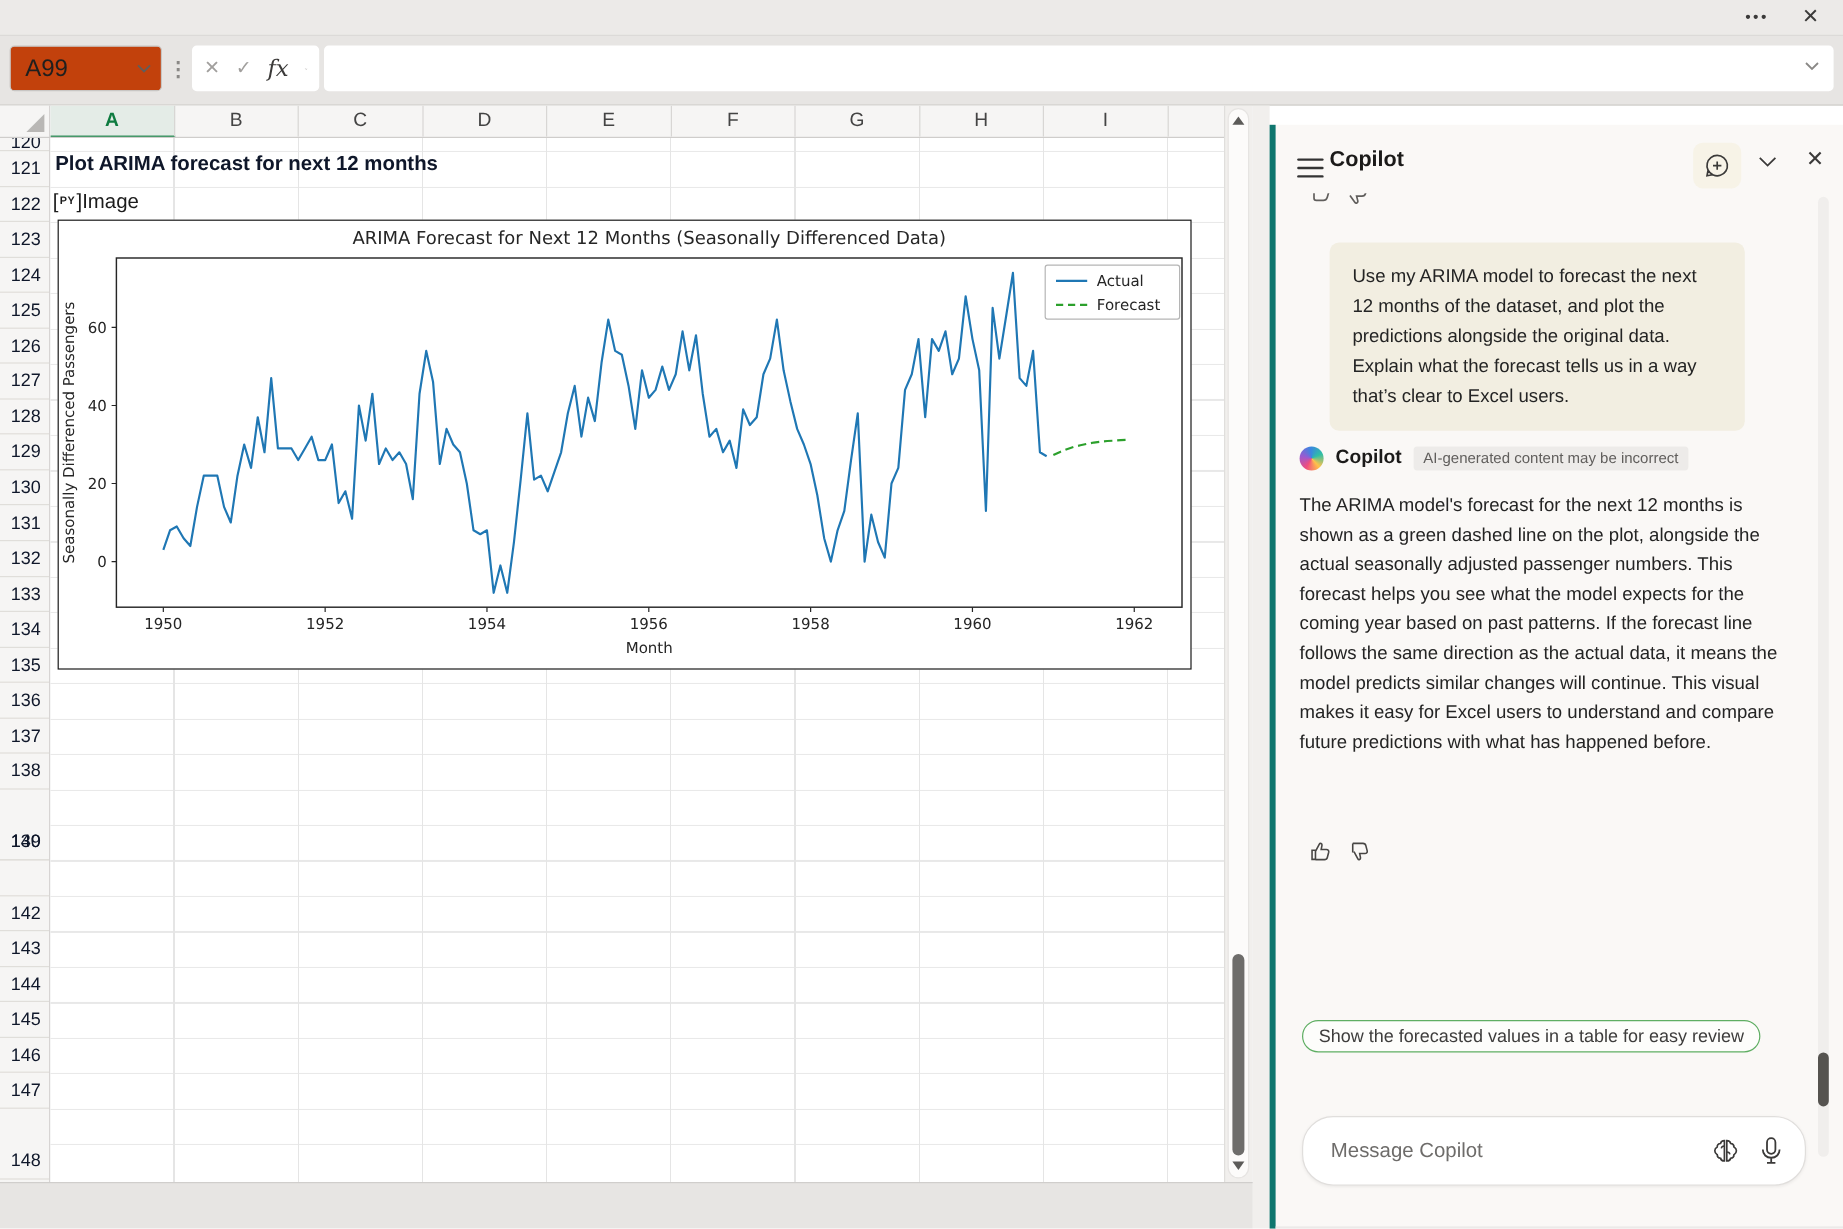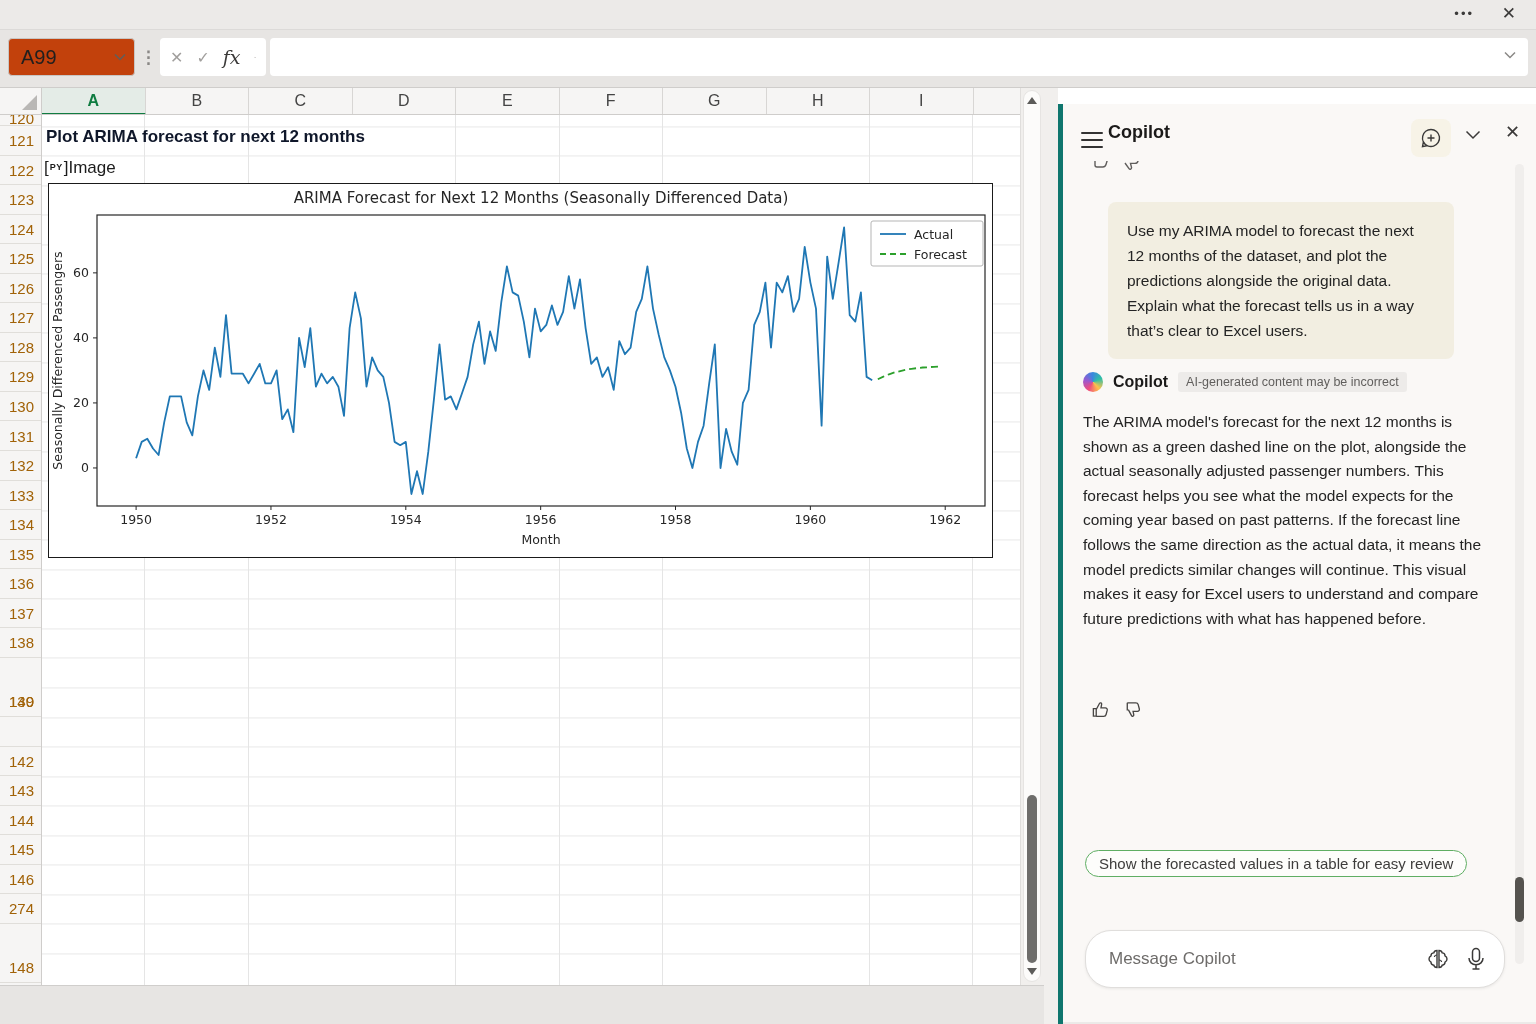--- a/index.html
+++ b/index.html
@@ -27,21 +27,21 @@
   .formulainput svg { position:absolute; right:12px; top:13px; }
 
   
   .corner { left:0; top:88px; width:42px; height:27px; background:#f6f5f4; border-right:1px solid #cfcdcb; border-bottom:1px solid #cfcdcb; }
   .corner .tri { position:absolute; right:4px; bottom:4px; width:0; height:0; border-bottom:15px solid #b9b7b5; border-left:15px solid transparent; }
   .colheads { left:42px; top:88px; width:978px; height:27px; background:#f6f5f4; border-bottom:1px solid #cfcdcb; overflow:hidden; }
   .colhead { position:absolute; top:0; height:26px; line-height:26px; text-align:center; font-size:16px; color:#444;
              border-right:1px solid #d8d6d4; }
   .colhead.sel { background:#e4ece7; color:#0e7b40; border-bottom:2.5px solid #107c41; font-weight:bold; height:27px; }
   .rowheads { left:0; top:115px; width:42px; height:870px; background:#f6f5f4; border-right:1px solid #cfcdcb; overflow:hidden; }
-  .rowhead { position:absolute; left:0; width:41px; text-align:right; padding-right:7px; font-size:15px; color:#a16207;
+  .rowhead { position:absolute; left:0; width:41px; text-align:right; padding-right:7px; font-size:15px; color:#0f172a;
              border-bottom:1px solid #e0deda; overflow:hidden; }
   .cells { left:42px; top:115px; width:978px; height:870px; background:#fff;
            background-image:
              repeating-linear-gradient(to right, transparent 0px, transparent 102.5px, #e5e5e5 102.5px, #e5e5e5 103.5px),
              repeating-linear-gradient(to bottom, transparent 0px, transparent 28.55px, #e8e8e8 28.55px, #e8e8e8 29.55px);
            background-position: 0 0, 0 -17.55px; }
   .cell-a121 { left:46px; top:127px; font-size:17px; font-weight:bold; color:#0f172a; white-space:nowrap; }
   .cell-a122 { left:44px; top:158px; font-size:17px; color:#1c1c1c; white-space:nowrap; display:flex; align-items:center; }
   .pybadge { font-size:9px; font-weight:bold; letter-spacing:0.5px; color:#1c1c1c; margin:0 1px; transform:translateY(-1px); }
   .bracket { font-size:17px; color:#1c1c1c; }
@@ -167,21 +167,21 @@
       <div class="rowhead" style="top: 483.8px; height: 29.55px; line-height: 29.55px;">137</div>
       <div class="rowhead" style="top: 513.35px; height: 29.55px; line-height: 29.55px;">138</div>
       <div class="rowhead" style="top: 572px; height: 29.55px; line-height: 29.55px;">139</div>
       <div class="rowhead" style="top: 572.45px; height: 29.55px; line-height: 29.55px;">140</div>
       <div class="rowhead" style="top: 602px; height: 29.55px; line-height: 29.55px; padding-left: 44px;">141</div>
       <div class="rowhead" style="top: 631.55px; height: 29.55px; line-height: 29.55px;">142</div>
       <div class="rowhead" style="top: 661.1px; height: 29.55px; line-height: 29.55px;">143</div>
       <div class="rowhead" style="top: 690.65px; height: 29.55px; line-height: 29.55px;">144</div>
       <div class="rowhead" style="top: 720.2px; height: 29.55px; line-height: 29.55px;">145</div>
       <div class="rowhead" style="top: 749.75px; height: 29.55px; line-height: 29.55px;">146</div>
-      <div class="rowhead" style="top: 779.3px; height: 29.55px; line-height: 29.55px;">274</div>
+      <div class="rowhead" style="top: 779.3px; height: 29.55px; line-height: 29.55px;">147</div>
       <div class="rowhead" style="top: 838px; height: 29.55px; line-height: 29.55px;">148</div>
       <div class="rowhead" style="top: 864px; height: 29.55px; line-height: 29.55px;">149</div>
     </div>
   <div class="abs cells"></div>
 
   <div class="abs cell-a121">Plot ARIMA forecast for next 12 months</div>
   <div class="abs cell-a122">
     <span class="bracket">[</span>
       <span class="pybadge">PY</span>
       <span class="bracket">]</span>

